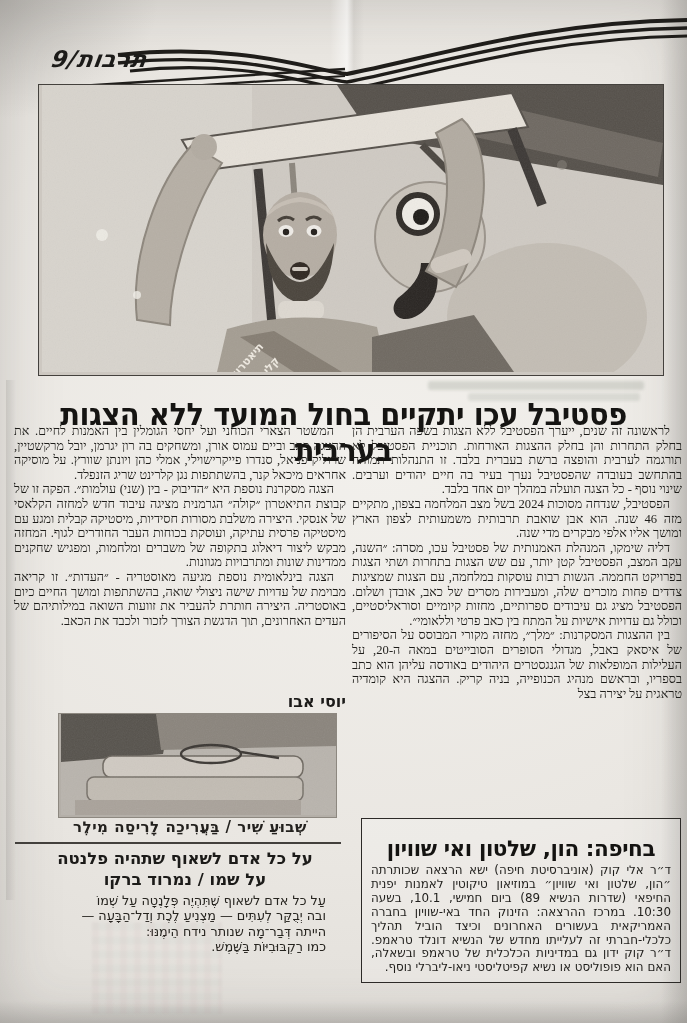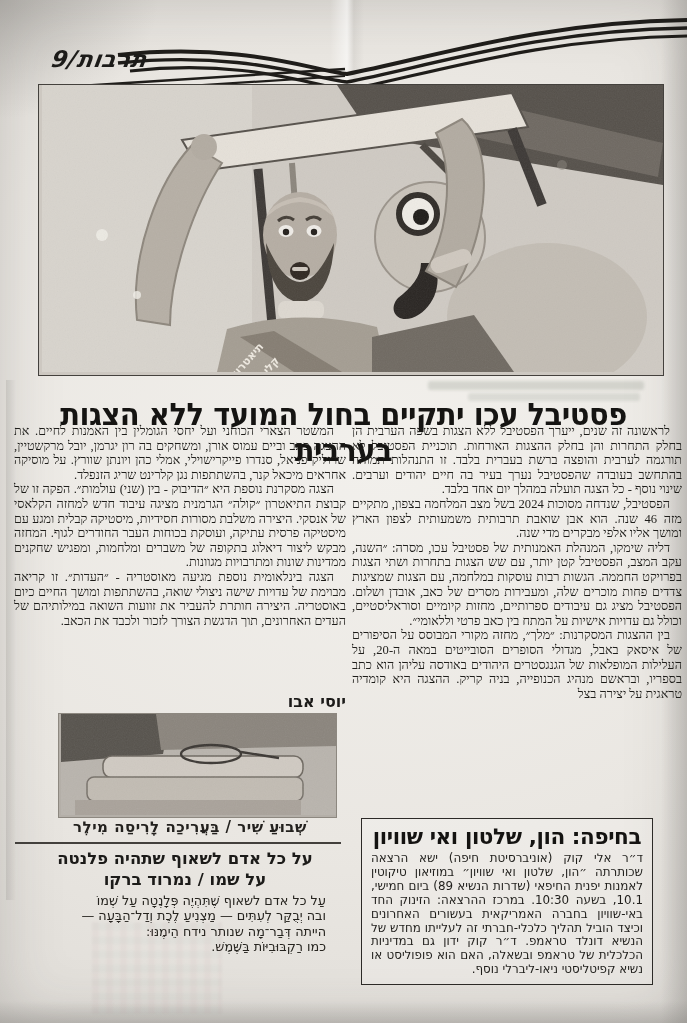--- a/index.html
+++ b/index.html
@@ -74,23 +74,23 @@
   .poem-rule{position:absolute;left:15px;top:842px;width:326px;height:1.5px;background:#43403c;}
   .poem-title{
     position:absolute;left:30px;top:848px;width:310px;
     font-size:16.5px;font-weight:800;text-align:center;direction:rtl;line-height:21px;
   }
   .poem-body{
     position:absolute;left:8px;top:893px;width:318px;
     font-size:12.8px;line-height:15.3px;text-align:right;direction:rtl;color:#26241f;
   }
   .haifa-box{
-    position:absolute;left:361px;top:818px;width:292px;
+    position:absolute;left:361px;top:818px;width:320px;
     border:1.5px solid #2c2a27;background:rgba(255,255,255,.18);
-    padding:4px 9px 7px 9px;box-sizing:border-box;
+    padding:16px 9px 7px 9px;box-sizing:border-box;
   }
   .haifa-title{
     font-size:21.5px;font-weight:900;text-align:center;direction:rtl;
     letter-spacing:-0.4px;margin:1px 0 3px 0;color:#141311;
   }
   .haifa-body{
     font-size:11.9px;line-height:13.9px;text-align:justify;direction:rtl;color:#1e1d1a;
   }
   .qr-bleed{
     position:absolute;left:92px;top:922px;width:130px;height:92px;opacity:.5;

